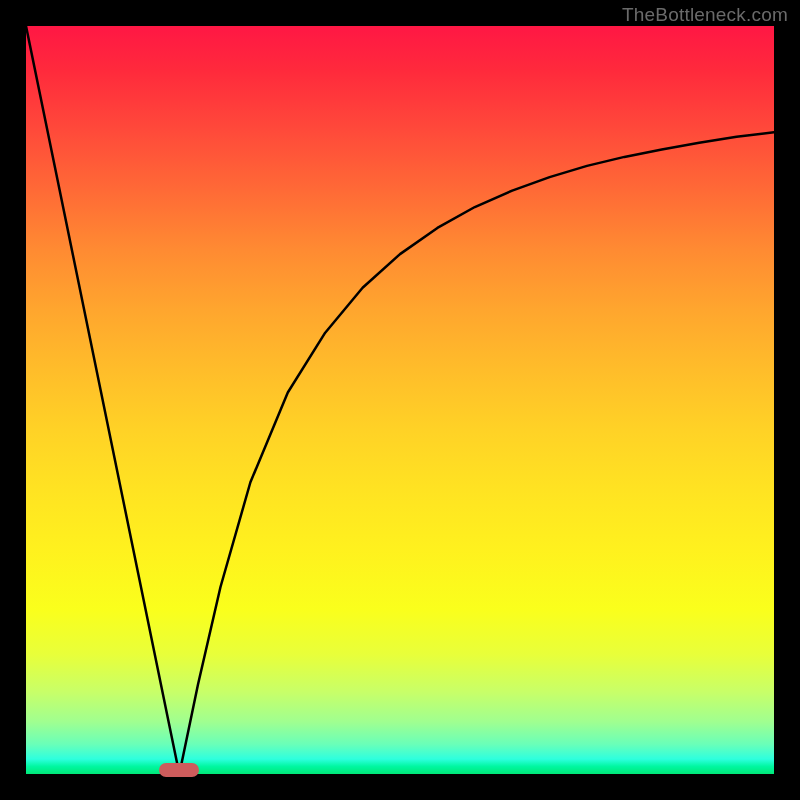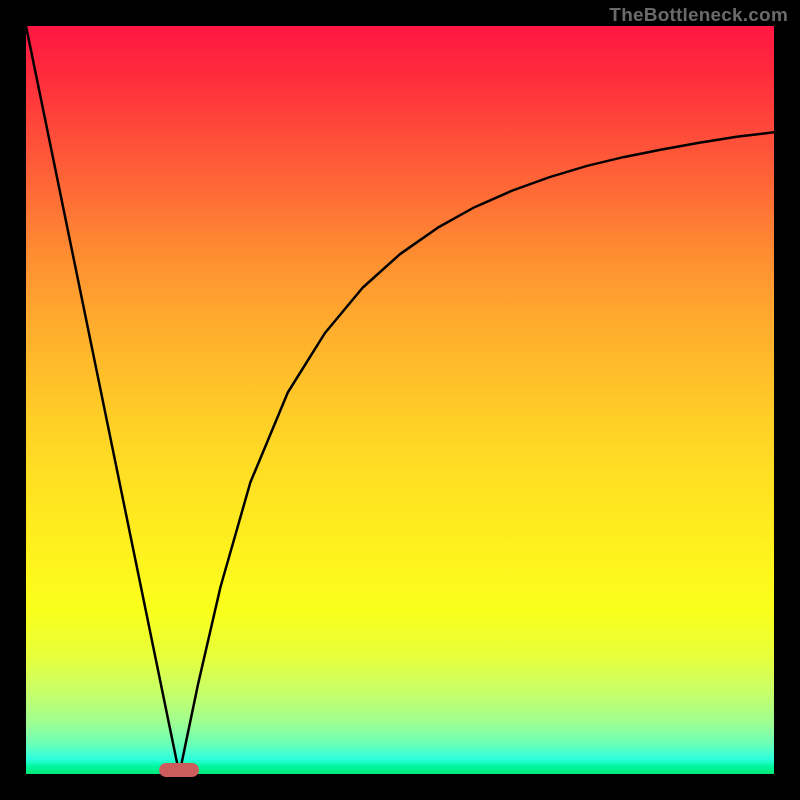--- a/index.html
+++ b/index.html
@@ -36,21 +36,21 @@
       #2effde 98%,
       #00f7a0 99%,
       #00e878 100%
     );
   }
   .watermark {
     position: absolute;
     right: 12px;
     top: 4px;
     font-size: 19px;
-    font-weight: 700;
+    font-weight: 400;
     color: #6a6a6a;
     letter-spacing: 0.2px;
   }
   .curve {
     position: absolute;
     left: 26px;
     top: 26px;
     width: 748px;
     height: 748px;
   }

